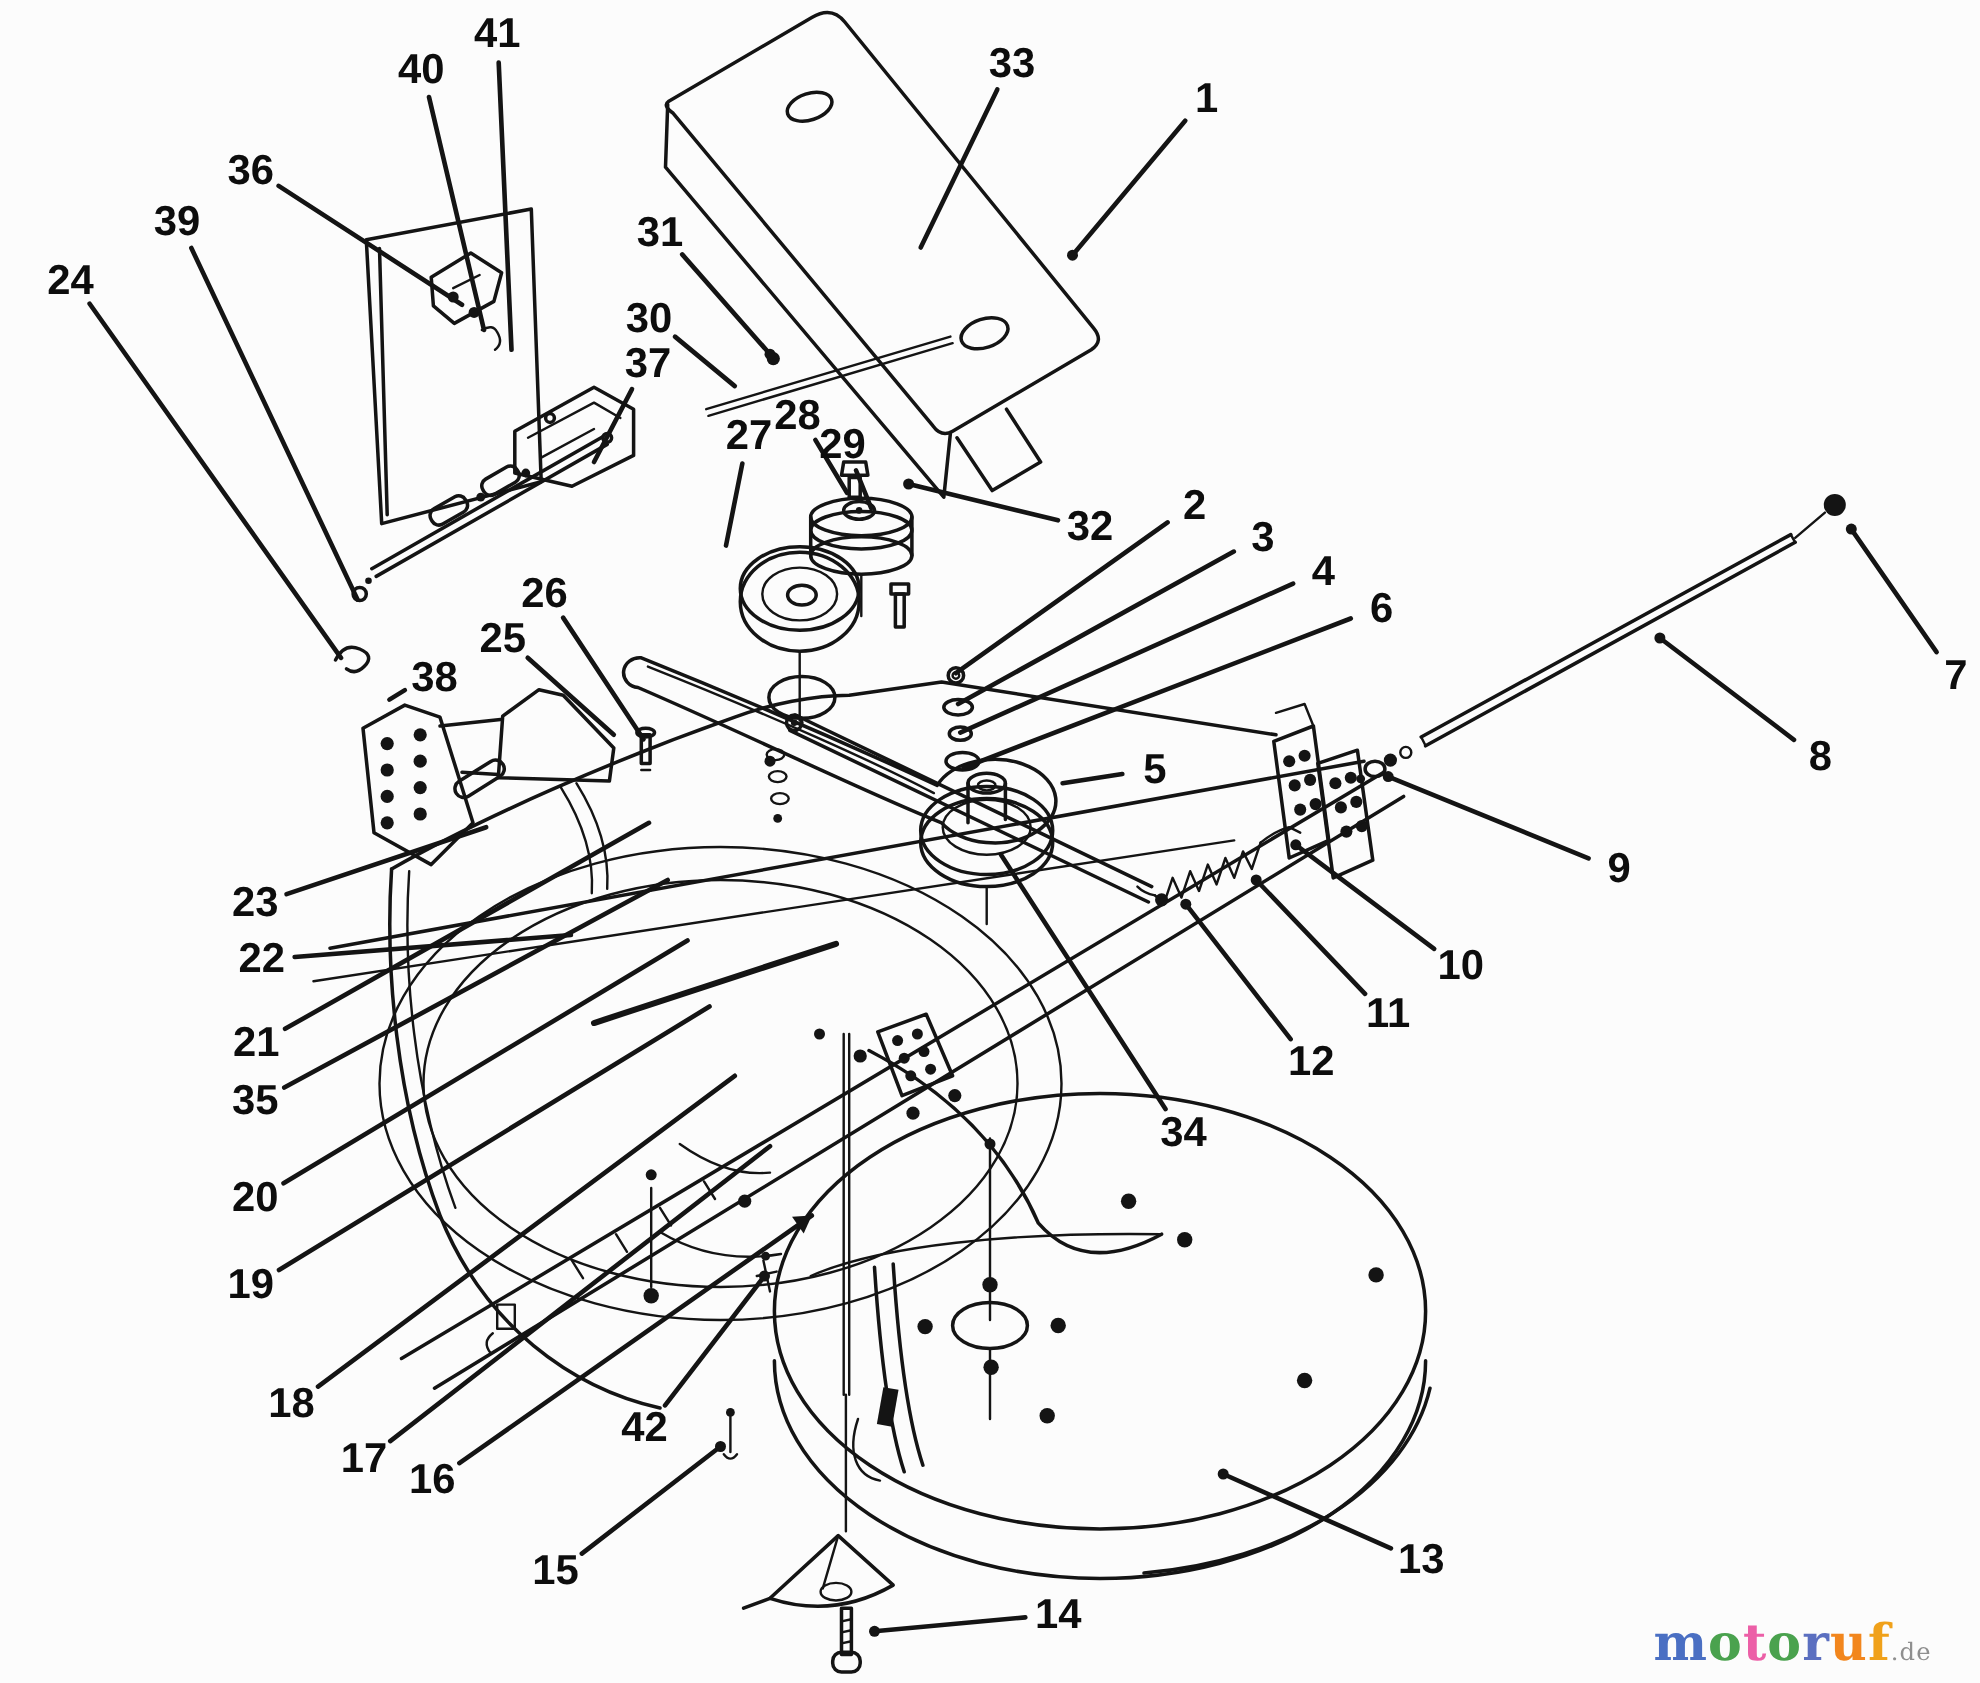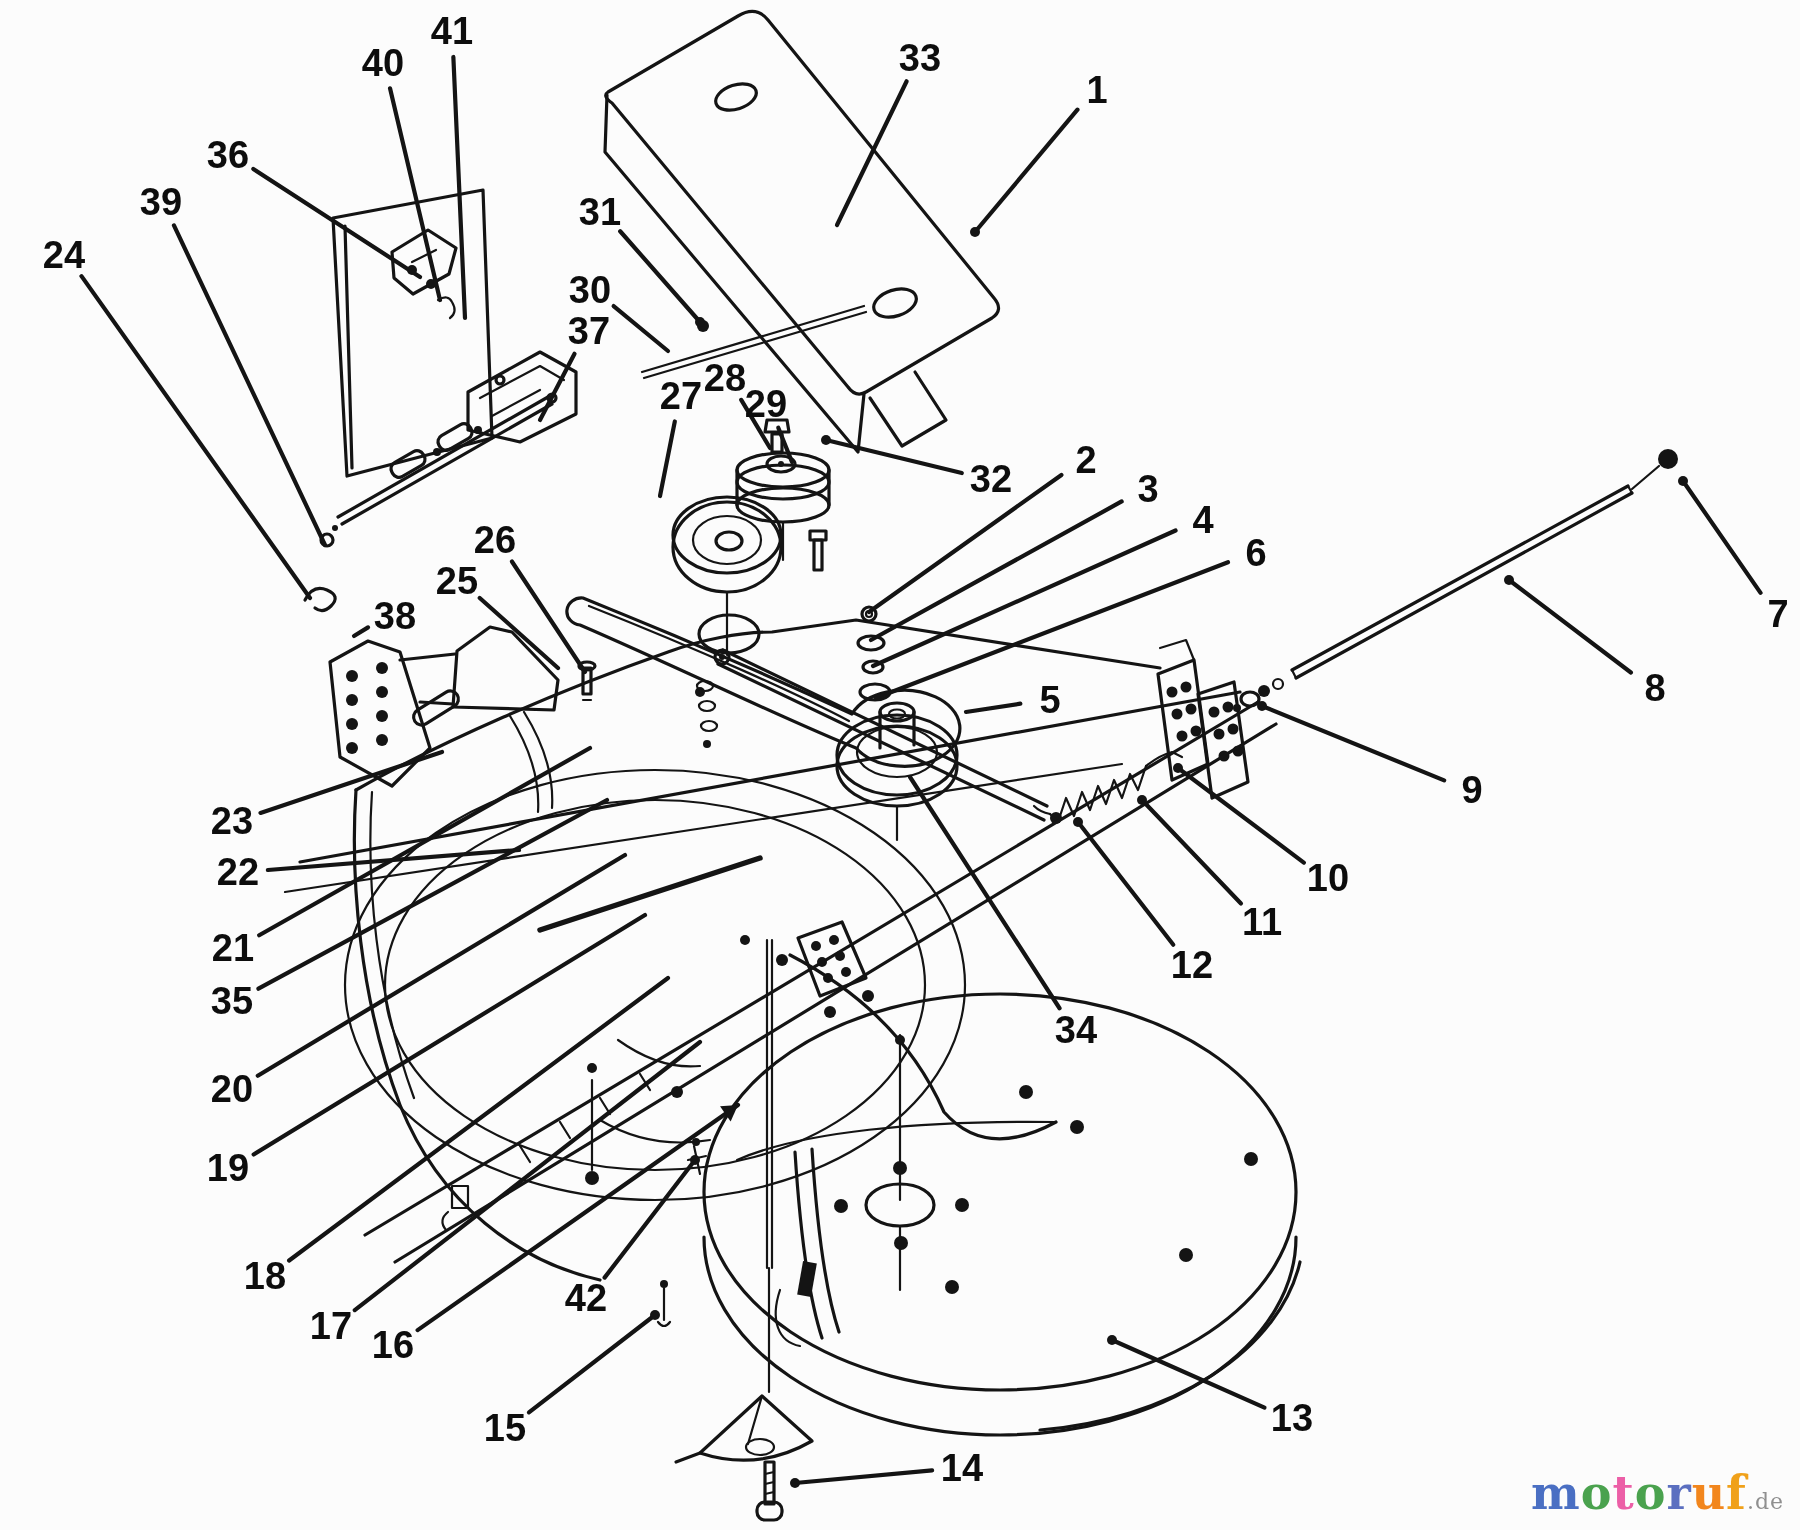--- a/index.html
+++ b/index.html
@@ -5,21 +5,21 @@
   html,body{margin:0;padding:0;background:#e8e8e8;}
   .stage{position:relative;width:1800px;height:1530px;background:#fcfcfc;overflow:hidden;
          font-family:"Liberation Sans",sans-serif;}
   svg{position:absolute;left:0;top:0;}
   .ln{fill:none;stroke:#141414;stroke-width:3.2;stroke-linecap:round;stroke-linejoin:round;}
   .thin{stroke-width:2.2;}
   .fat{stroke-width:5.5;}
   .dot{fill:#141414;stroke:none;}
   .callout-text{font-family:"Liberation Sans",sans-serif;font-weight:700;fill:#0d0d0d;}
   .leader{stroke:#141414;stroke-width:4.2;stroke-linecap:round;fill:none;}
-  .logo{position:absolute;right:16px;bottom:10px;font-family:"DejaVu Serif","Liberation Serif",serif;
+  .logo{position:absolute;right:44px;bottom:10px;font-family:"DejaVu Serif","Liberation Serif",serif;
         font-weight:700;font-size:46px;letter-spacing:1px;white-space:nowrap;}
   .logo .de{font-size:22px;color:#8f8f8f;font-weight:400;}
 </style>
 </head>
 <body>
 
 <div class="stage">
 <svg id="art" width="1800" height="1530" viewBox="0 0 1800 1530">
 
   <g>

